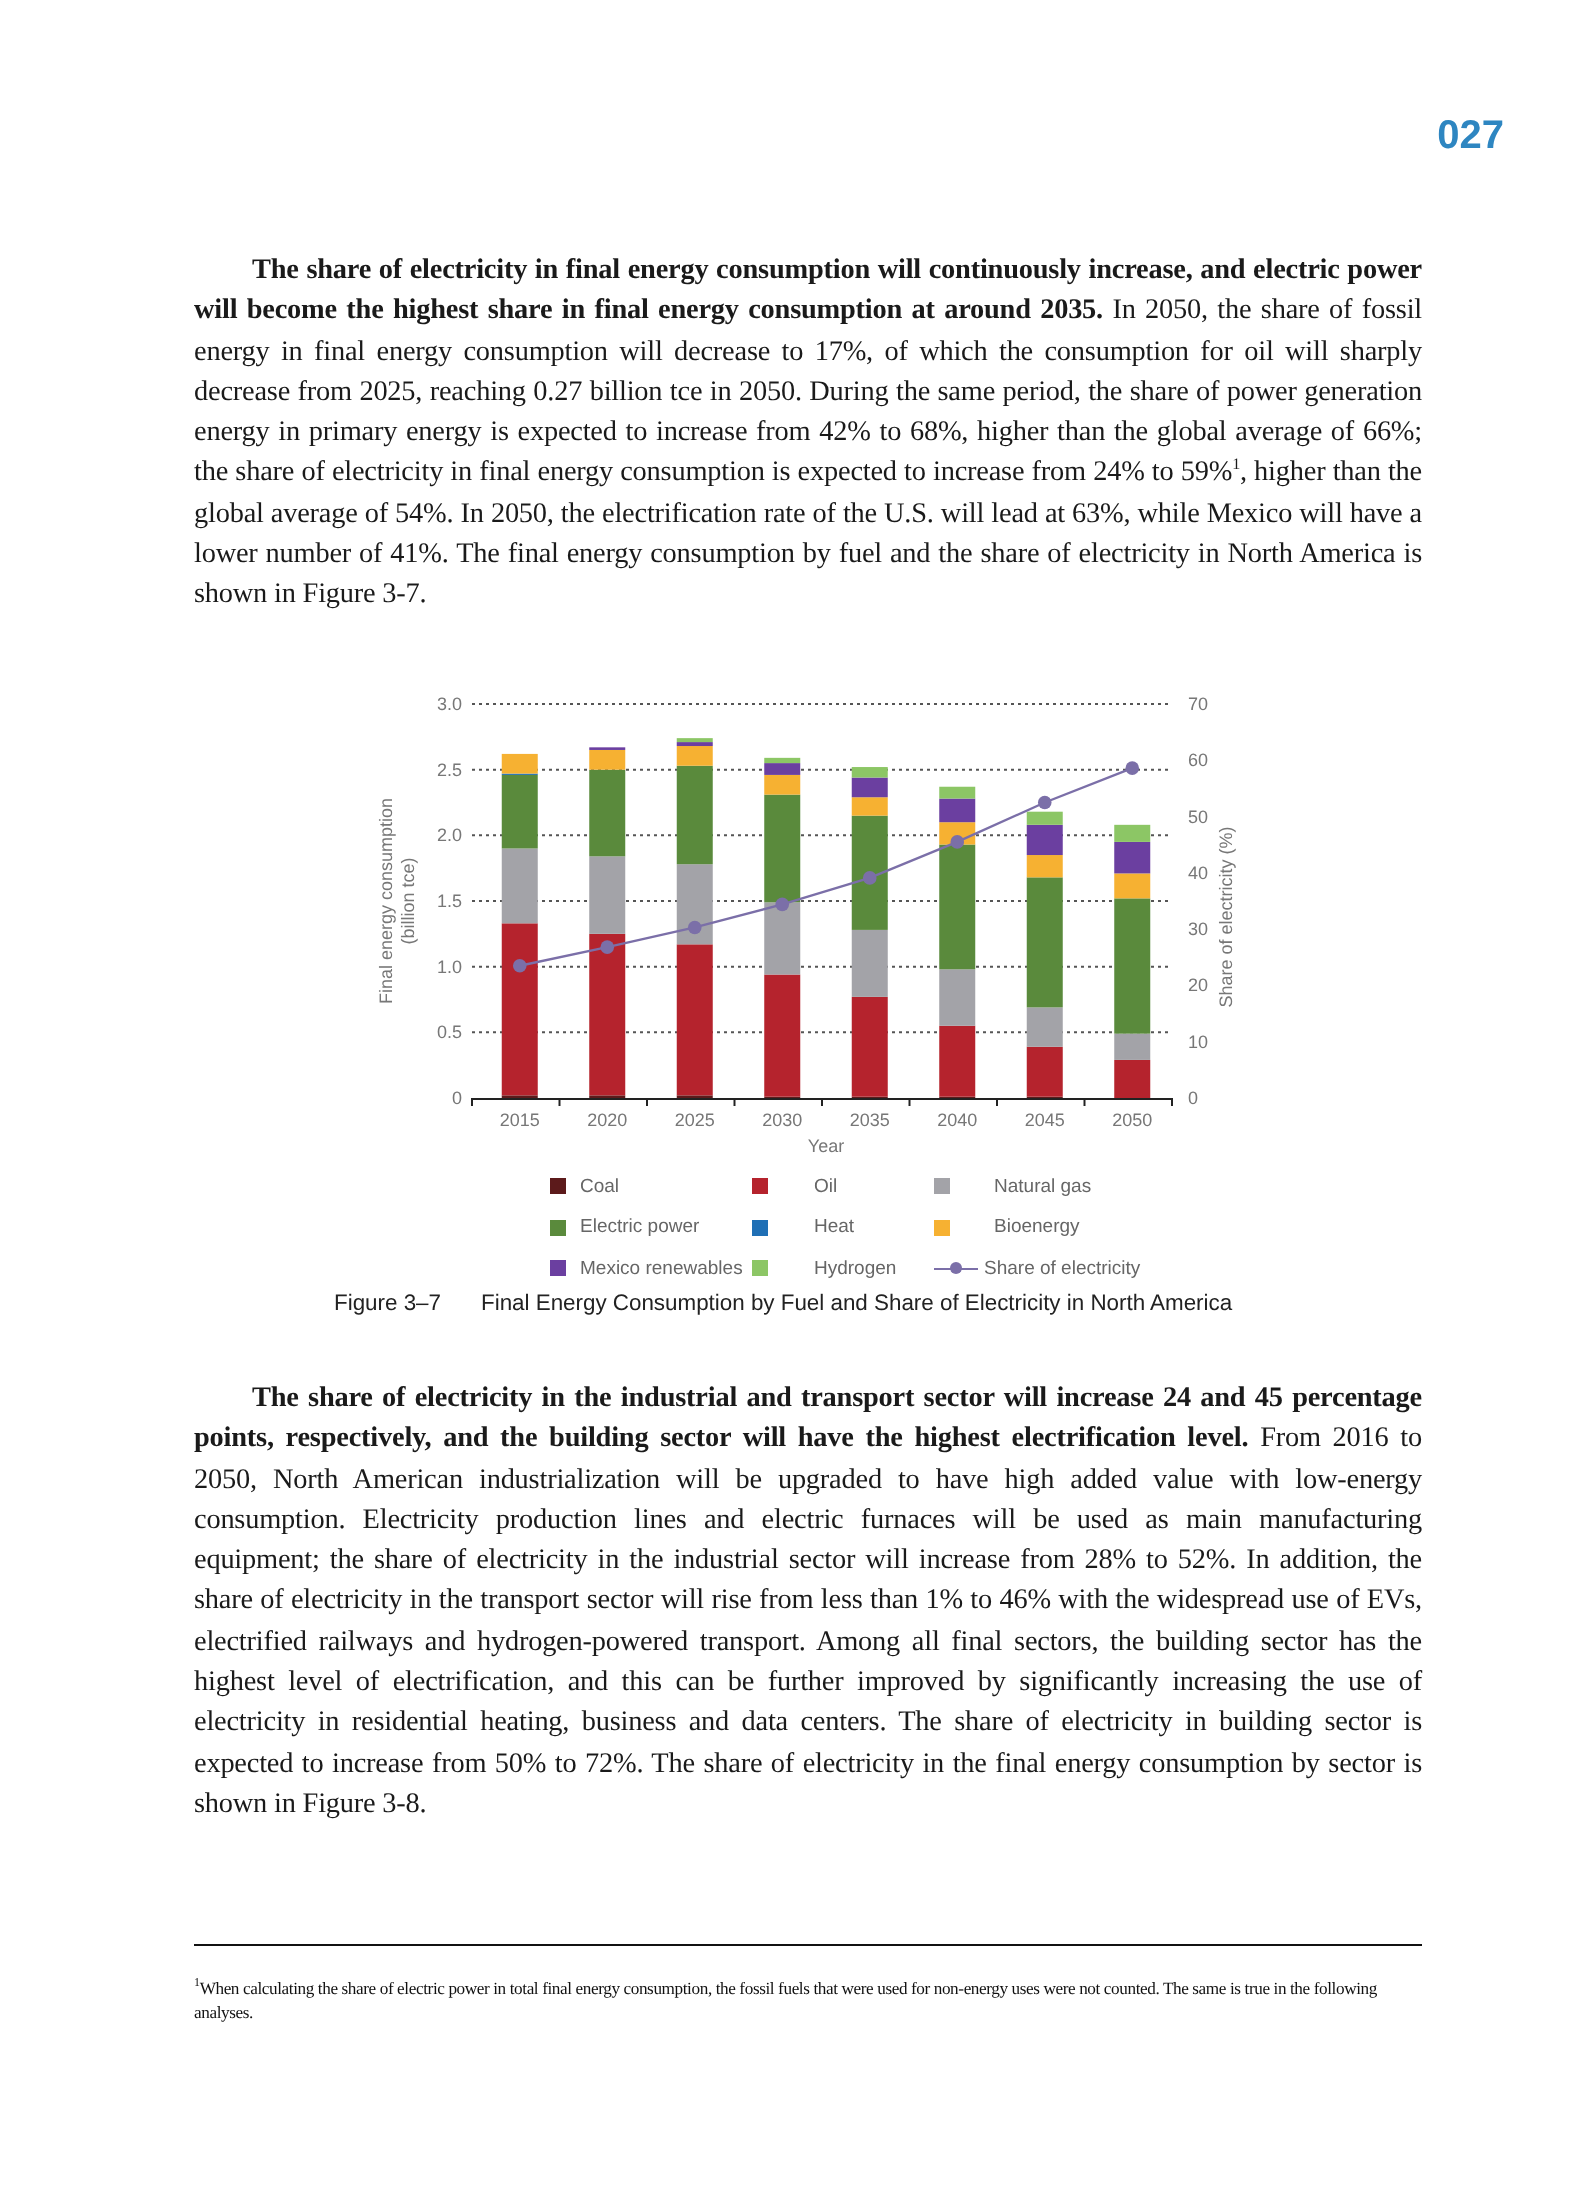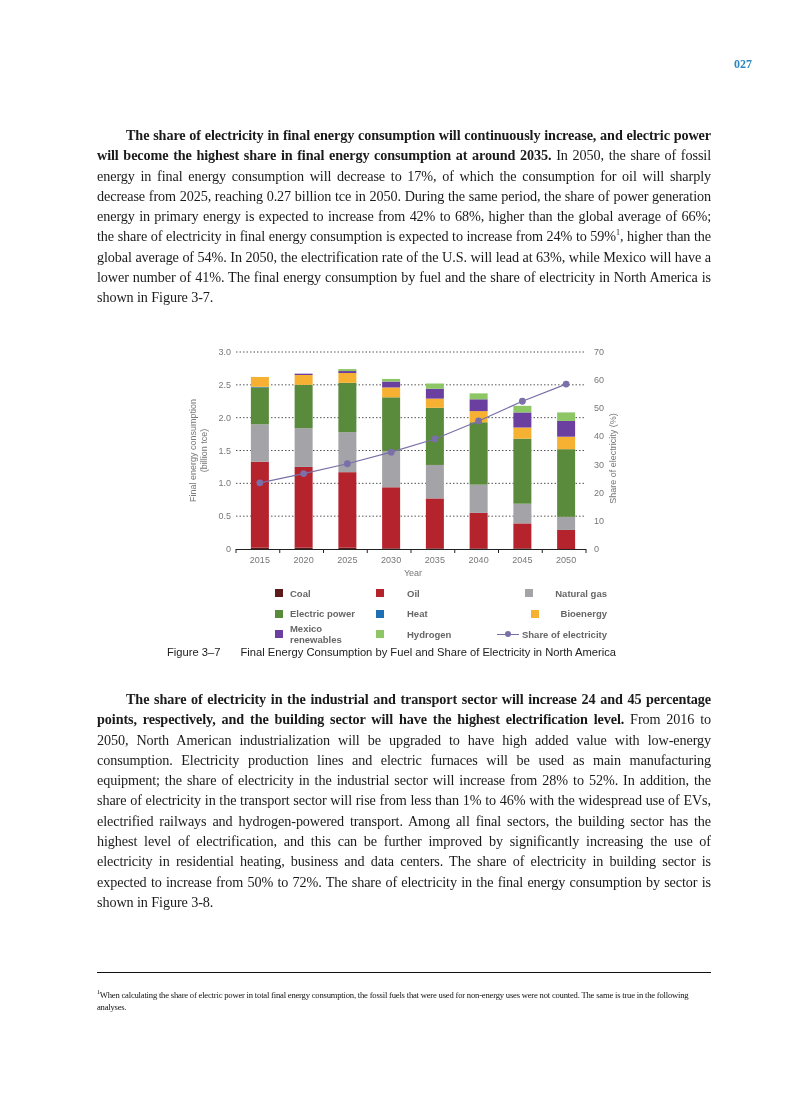--- a/index.html
+++ b/index.html
@@ -1,31 +1,31 @@
 <!DOCTYPE html>
 <html><head>
 <meta charset="utf-8">
 <style>
   html, body { margin: 0; padding: 0; background: #ffffff; }
   body { width: 794px; height: 1100px; position: relative; overflow: hidden; font-family: "Liberation Serif", serif; color: #1a1a1a; }
-  .page-number { position: absolute; top: 57px; right: 42px; font-family: Liberation Serif, serif; font-size: 12px; font-weight: bold; color: #2e86c1; }
+  .page-number { position: absolute; top: 57px; right: 42px; font-family: Liberation Sans, sans-serif; font-size: 20px; font-weight: bold; color: #2e86c1; }
   .para { position: absolute; left: 97px; width: 614px; font-size: 14.2px; line-height: 20.3px; text-align: justify; text-indent: 29px; margin: 0; letter-spacing: -0.1px; }
   .para b { font-weight: bold; }
   .para sup { font-size: 8px; vertical-align: super; line-height: 0; }
   #para1 { top: 125px; }
   #para2 { top: 689px; }
   .chart-wrap { position: absolute; left: 160px; top: 335px; width: 490px; height: 310px; }
   .chart-wrap svg { position: absolute; left: 0; top: 0; }
   .axis-text { font-family: "Liberation Sans", sans-serif; font-size: 9px; fill: #777; }
-  .legend { position: absolute; left: 115px; top: 248px; width: 340px; font-family: "Liberation Sans", sans-serif; font-size: 9.5px; color: #666; font-weight: bold; }
+  .legend { position: absolute; left: 115px; top: 248px; width: 340px; font-family: "Liberation Sans", sans-serif; font-size: 9.5px; color: #666; }
   .legend-row { display: flex; height: 20.5px; align-items: center; }
   .legend-item { display: flex; align-items: center; }
   .legend-item.c1 { width: 101px; }
   .legend-item.c2 { width: 91px; gap: 16px; }
-  .legend-item.c3 { width: 140px; justify-content: flex-end; }
+  .legend-item.c3 { width: 140px; }
   .swatch { width: 8px; height: 8px; margin-right: 7px; display: inline-block; }
   .line-swatch { width: 22px; height: 8px; position: relative; margin-right: 3px; display: inline-block; }
   .line-swatch::before { content: ""; position: absolute; left: 0; right: 0; top: 4px; height: 1px; background: #7b6fa8; }
   .line-swatch::after { content: ""; position: absolute; left: 8px; top: 1px; width: 6px; height: 6px; border-radius: 50%; background: #7b6fa8; }
   .legend-item.c3 .swatch { margin-right: 22px; margin-left: 0; }
   .caption { position: absolute; left: 167px; top: 646px; font-family: "Liberation Sans", sans-serif; font-size: 11.2px; color: #222; white-space: nowrap; }
   .caption .fig { margin-right: 20px; }
   .footnote-rule { position: absolute; left: 97px; top: 972px; width: 614px; height: 0; border-top: 1px solid #111; }
   .footnote { position: absolute; left: 97px; top: 986px; width: 616px; font-size: 8.6px; line-height: 12px; font-family: "Liberation Serif", serif; color: #111; margin: 0; letter-spacing: -0.2px; }
   .footnote sup { font-size: 6px; }

